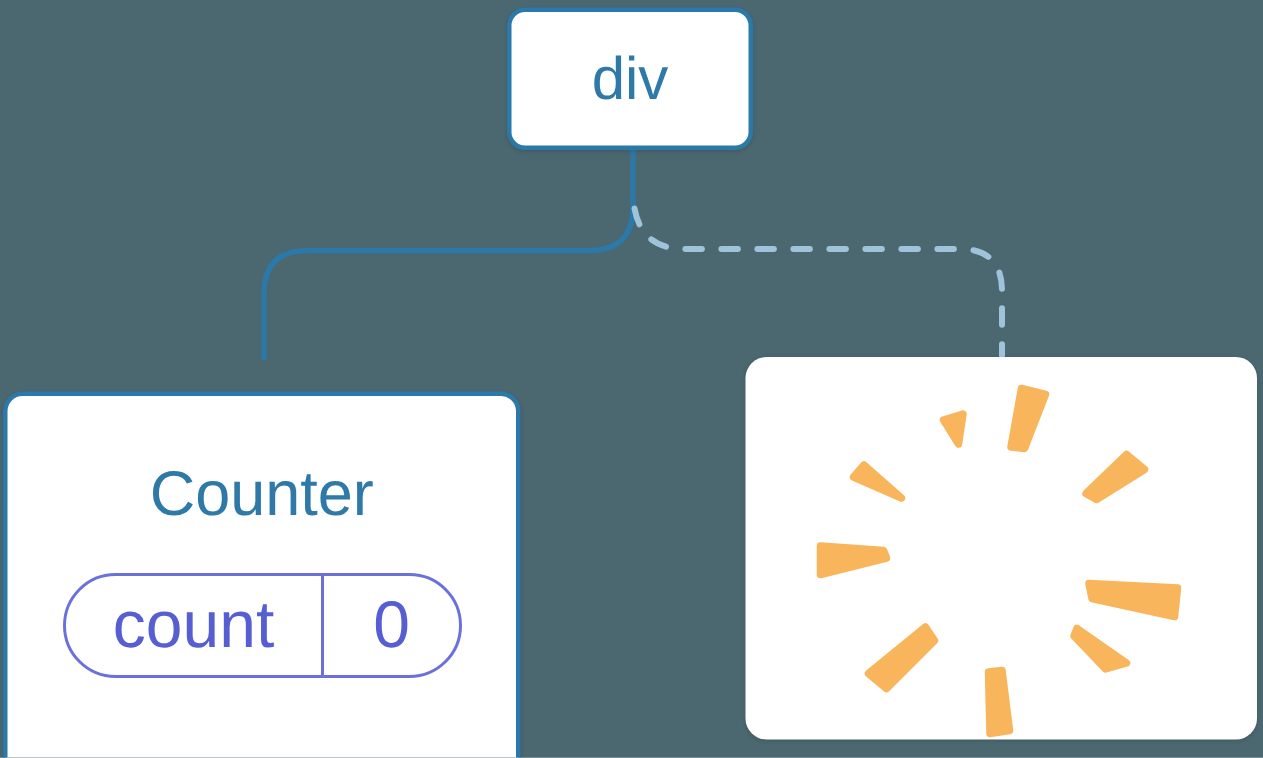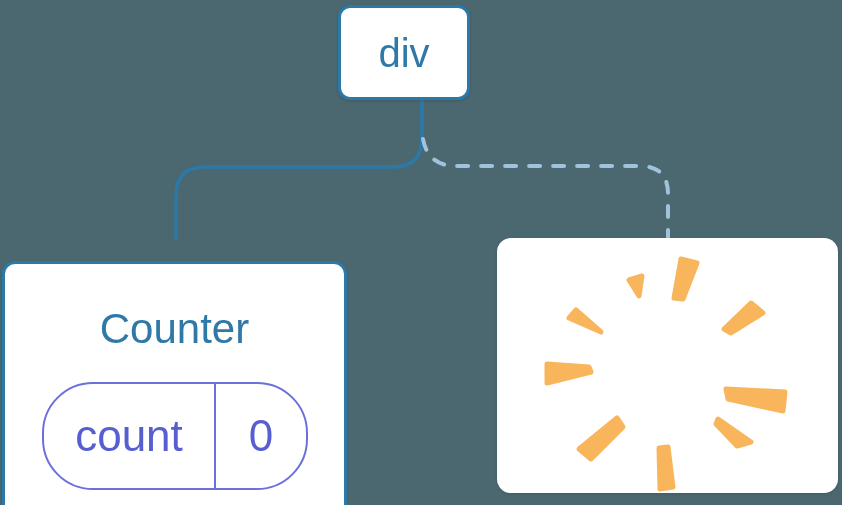--- a/index.html
+++ b/index.html
@@ -33,21 +33,21 @@
   }
 
   .node {
     position: absolute;
     background: var(--node-bg, #FFFFFF);
     box-shadow: 0 1px 3px rgba(0,0,0,0.12);
   }
 
   .node-div {
     left: 338px; top: 5px;
-    width: 132px; height: 95px;
+    width: 164px; height: 95px;
     border: 3px solid var(--node-border, #2B79A9);
     border-radius: 12px;
     box-sizing: border-box;
     display: flex;
     align-items: center;
     justify-content: center;
   }
   .node-label {
     color: var(--node-text, #2E79A8);
     font-size: 40px;
@@ -67,21 +67,21 @@
     left: 0; right: 0;
     top: 44px;
     text-align: center;
     color: var(--node-text, #2E79A8);
     font-size: 42px;
     line-height: 1;
   }
   .state-pill {
     position: absolute;
     left: 37px; top: 118px;
-    width: 266px; height: 108px;
+    width: 266px; height: 70px;
     border: 2.5px solid var(--state-border, #6B70DB);
     border-radius: 51px;
     box-sizing: border-box;
     display: flex;
     background: var(--node-bg, #FFFFFF);
     text-align: center;
   }
   .state-key {
     width: 170px;
     border-right: 2.5px solid var(--state-border, #6B70DB);

